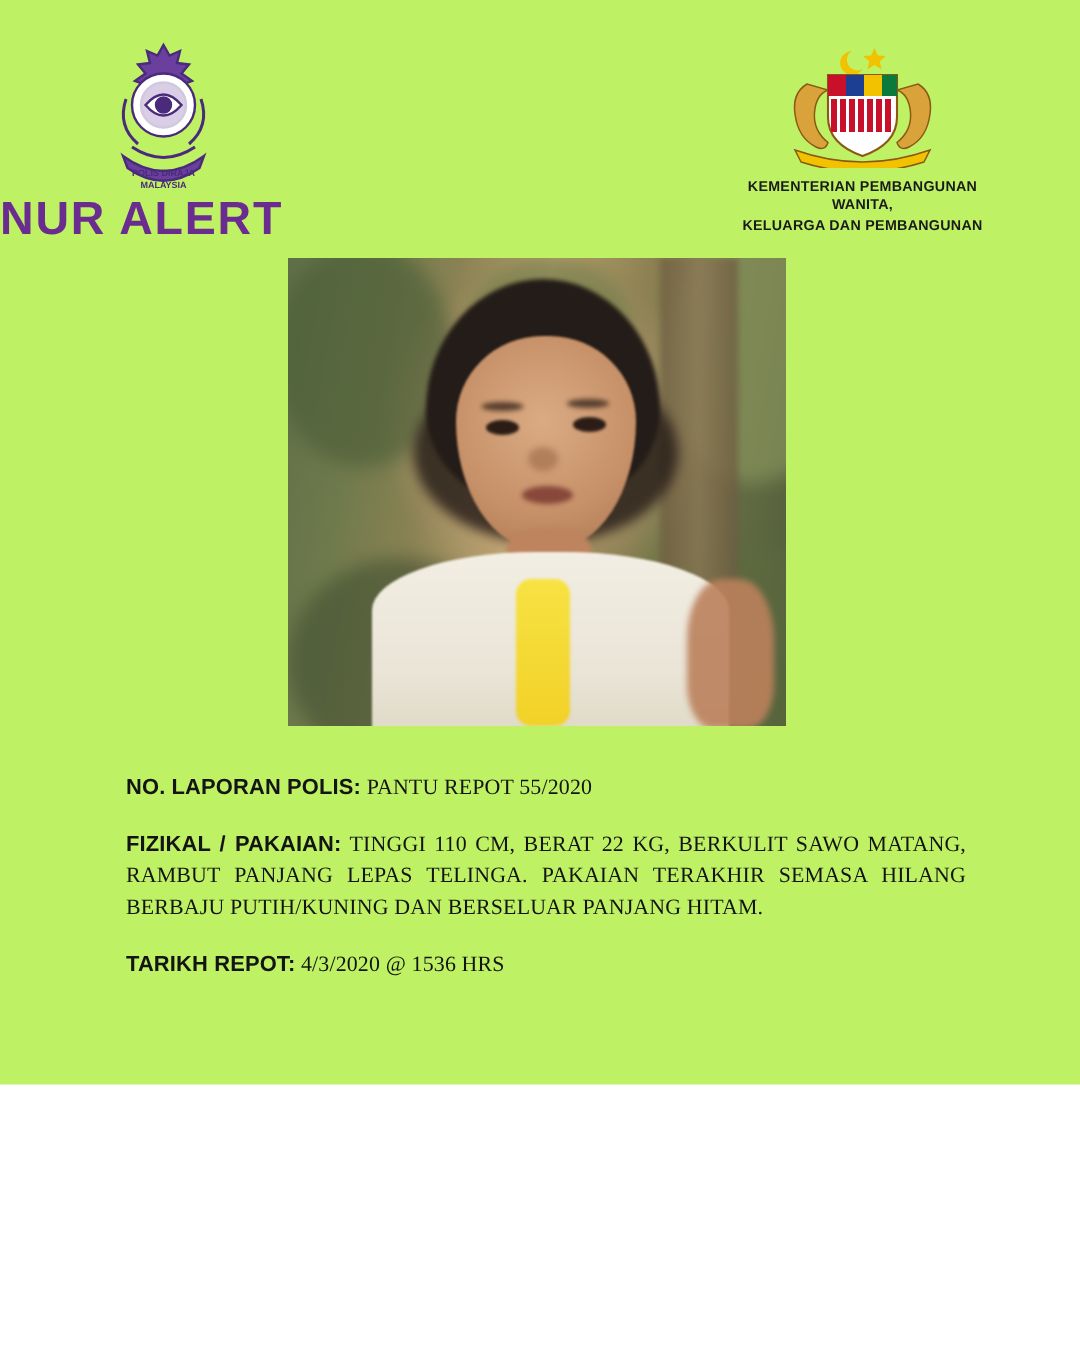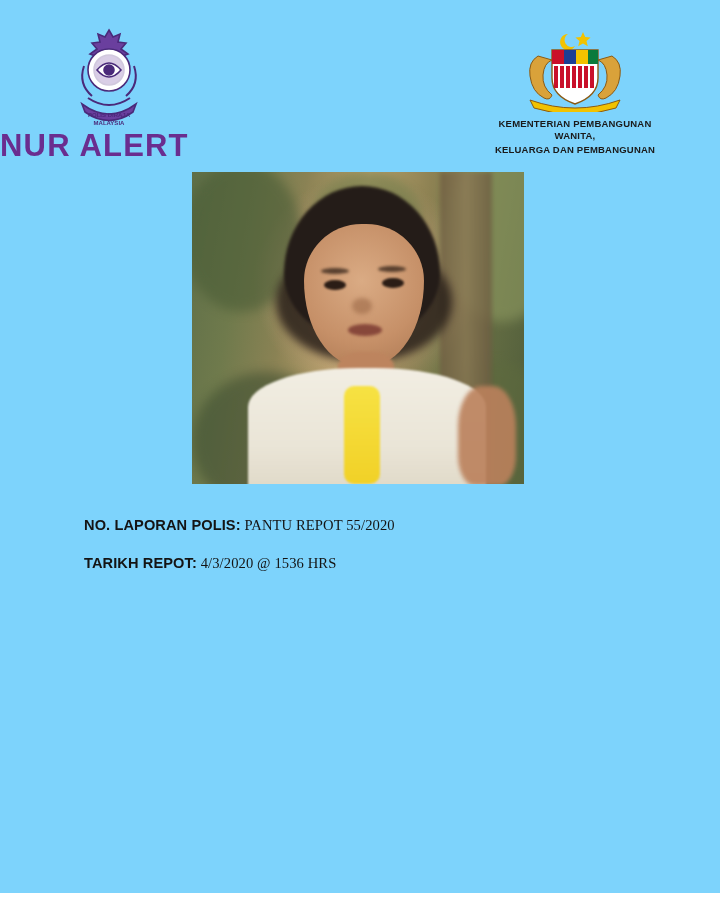--- a/index.html
+++ b/index.html
@@ -10,22 +10,22 @@
   body {
     width: 720px;
     height: 907px;
     font-family: "Liberation Sans", sans-serif;
     color: #111;
     overflow: hidden;
   }
   .page {
     position: relative;
     width: 720px;
-    height: 893px;
-    background: #7dd3fc;
+    height: 723px;
+    background: #bef264;
     box-sizing: border-box;
   }
 
   
   .header {
     position: relative;
     height: 160px;
   }
   .crest-left {
     position: absolute;
@@ -302,20 +302,23 @@
   </div>
 
   <div class="content">
 
     <p class="field">
       <span class="label">NO. LAPORAN POLIS</span><span class="label">:</span><span class="value"> PANTU REPOT 55/2020</span>
     </p>
 
 
 
+    <p class="field">
+      <span class="label">FIZIKAL / PAKAIAN</span><span class="label">:</span><span class="value"> TINGGI 110 CM, BERAT 22 KG, BERKULIT SAWO MATANG, RAMBUT PANJANG LEPAS TELINGA. PAKAIAN TERAKHIR SEMASA HILANG BERBAJU PUTIH/KUNING DAN BERSELUAR PANJANG HITAM.</span>
+    </p>
 
     <p class="field">
       <span class="label">TARIKH REPOT</span><span class="label">:</span><span class="value"> 4/3/2020 @ 1536 HRS</span>
     </p>
 
 
 
   </div>
 </div>
 

